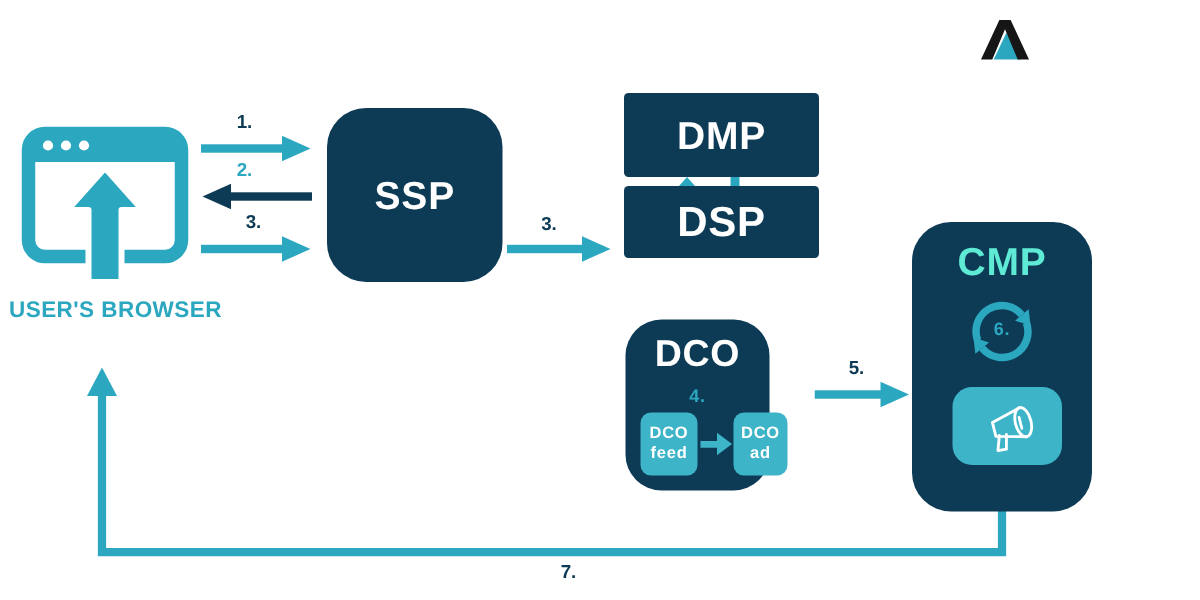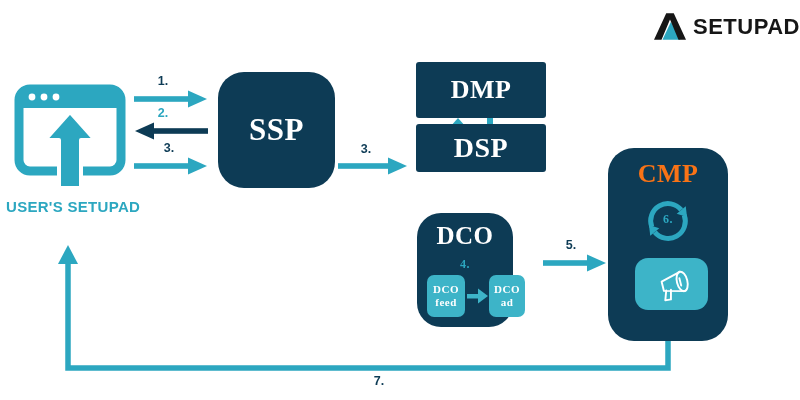--- a/index.html
+++ b/index.html
@@ -8,36 +8,36 @@
   .overlay{position:absolute;left:0;top:0;pointer-events:none;}
   .abs{position:absolute;}
   
   .logo{position:absolute;left:654px;top:13px;display:flex;align-items:center;gap:7px;}
   .brand{font-size:22px;font-weight:700;color:#161616;letter-spacing:0.5px;}
   
   .browser-label{position:absolute;left:6px;top:198px;width:150px;font-size:15px;font-weight:800;
                  color:#2ca7c0;letter-spacing:0.3px;}
   
   .node{position:absolute;background:#0d3b55;color:#fff;display:flex;align-items:center;
-        justify-content:center;font-weight:700;letter-spacing:0.5px;font-family:Liberation Serif, serif;}
-  .ssp{left:218px;top:72px;width:117px;height:116px;border-radius:26px;font-size:31px;}
+        justify-content:center;font-weight:700;letter-spacing:0.5px;}
+  .ssp{left:218px;top:72px;width:117px;height:116px;border-radius:26px;font-size:26px;}
   .dmp{left:416px;top:62px;width:130px;height:56px;border-radius:3px;font-size:26px;}
   .dsp{left:416px;top:124px;width:130px;height:48px;border-radius:3px;font-size:28px;}
   .dco{left:417px;top:213px;width:96px;height:114px;border-radius:24px;display:block;}
   .dco-title{text-align:center;margin-top:9px;font-size:25px;font-weight:700;color:#fff;}
   .dco-step{position:absolute;left:0;right:0;top:44px;text-align:center;color:#2ca7c0;
             font-size:12px;font-weight:800;}
   .dco-row{position:absolute;left:10px;top:62px;width:100px;display:flex;align-items:center;}
   .mini{background:#3db4c8;color:#fff;border-radius:7px;font-size:11px;font-weight:700;
         line-height:1.15;text-align:center;display:flex;flex-direction:column;
         justify-content:center;}
   .mini.feed{width:38px;height:42px;}
   .mini.ad{width:36px;height:42px;}
   .cmp{left:608px;top:148px;width:120px;height:193px;border-radius:26px;display:block;}
-  .cmp-title{text-align:center;margin-top:11px;font-size:26px;font-weight:700;color:#f97316;}
+  .cmp-title{text-align:center;margin-top:11px;font-size:26px;font-weight:700;color:#5eead4;}
   .refresh{position:absolute;left:31px;top:44px;}
   .step-six{position:absolute;left:0;right:0;top:64px;text-align:center;color:#2ca7c0;
             font-size:12px;font-weight:800;}
   .cmp-ad-box{position:absolute;left:27px;top:110px;width:73px;height:52px;background:#3db4c8;
               border-radius:13px;display:flex;align-items:center;justify-content:center;}
   .cmp-ad-label{position:absolute;left:0;right:0;top:168px;text-align:center;color:#fff;
                 font-size:14px;font-weight:700;letter-spacing:0.4px;}
   
   .step{position:absolute;font-size:12.5px;font-weight:800;width:26px;text-align:center;}
   .step.navy{color:#0d3b55;}
@@ -51,32 +51,31 @@
   <svg class="overlay" width="800" height="400">
     <polyline points="668,340 668,368 68,368 68,258" fill="none" stroke="#2ca7c0" stroke-width="5.5"></polyline>
     <polygon points="68,245 58,264 78,264" fill="#2ca7c0"></polygon>
   </svg>
 
   <div class="logo">
     <svg width="32" height="27" viewBox="0 0 34 28">
       <polygon points="18,9 28,28 9,28" fill="#2ca7c0"></polygon>
       <polygon points="0,28 13,0 21,0 34,28 26,28 17,6.5 8,28" fill="#161616"></polygon>
     </svg>
-    <span class="brand">SETUPAD</span>
   </div>
 
   <svg class="abs" style="left:14px;top:84px;" width="114" height="112" viewBox="0 0 114 112">
     <rect x="5" y="5" width="102" height="82" rx="11" fill="#fff" stroke="#2ca7c0" stroke-width="9"></rect>
     <path d="M 16 1 H 96 A 14 14 0 0 1 110 15 V 24 H 2 V 15 A 14 14 0 0 1 16 1 Z" fill="#2ca7c0"></path>
     <circle cx="18" cy="13" r="3.4" fill="#fff"></circle>
     <circle cx="30" cy="13" r="3.4" fill="#fff"></circle>
     <circle cx="42" cy="13" r="3.4" fill="#fff"></circle>
     <polygon points="56,28 81,56 67,56 67,104 45,104 45,56 31,56" fill="#2ca7c0" stroke="#fff" stroke-width="4" stroke-linejoin="round"></polygon>
   </svg>
-  <div class="browser-label">USER'S SETUPAD</div>
+  <div class="browser-label">USER'S BROWSER</div>
 
   <div class="step navy" style="left:150px;top:74px;">1.</div>
   <svg class="abs" style="left:134px;top:90px;" width="74" height="18">
     <rect x="0" y="6.2" width="57" height="5.6" fill="#2ca7c0"></rect>
     <polygon points="54,0.5 73,9 54,17.5" fill="#2ca7c0"></polygon>
   </svg>
 
   <div class="step teal" style="left:150px;top:106px;">2.</div>
   <svg class="abs" style="left:134px;top:122px;" width="74" height="18">
     <rect x="17" y="6.2" width="57" height="5.6" fill="#0d3b55"></rect>

